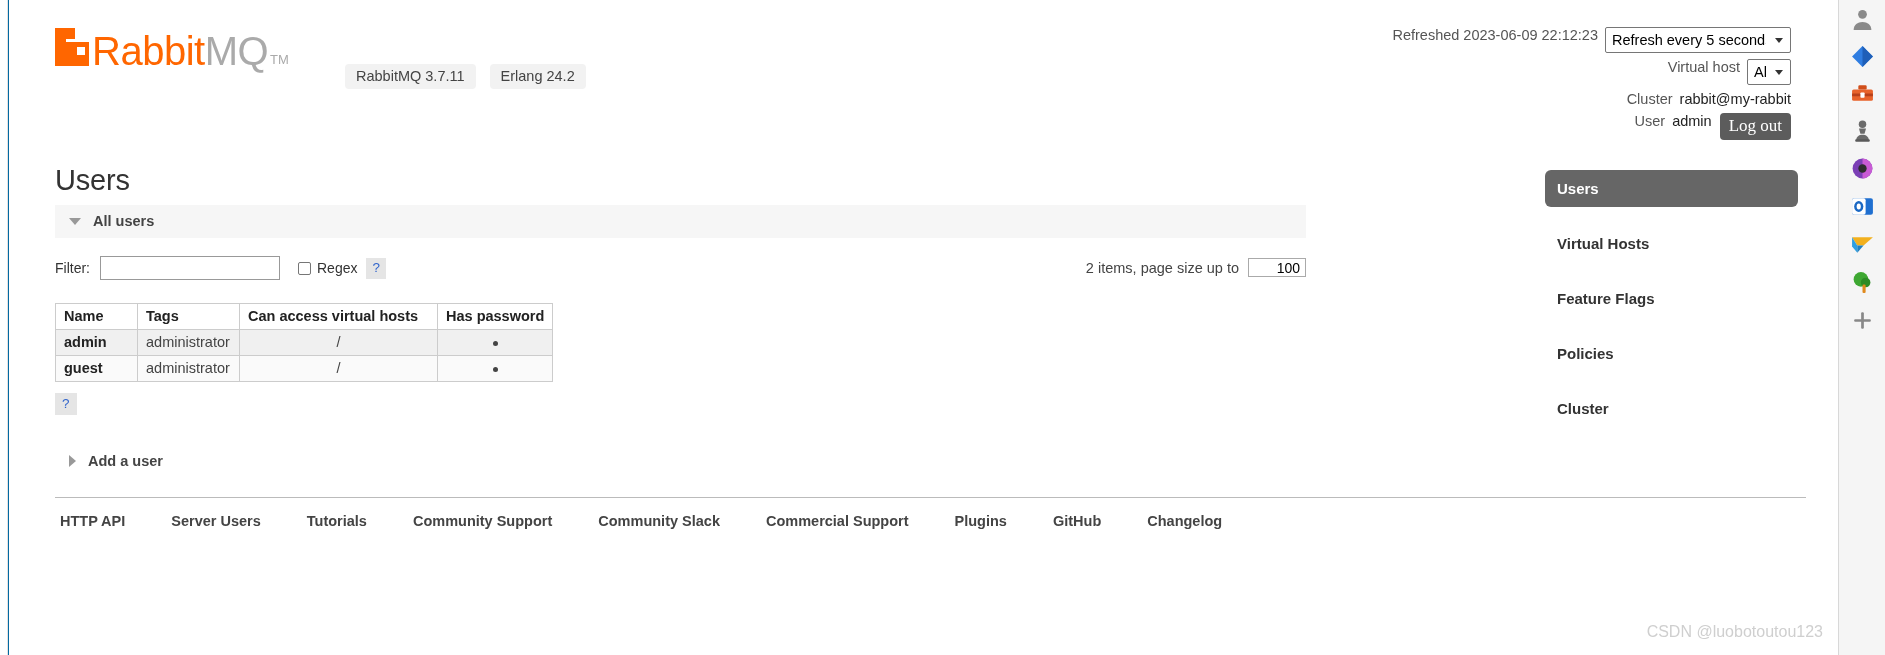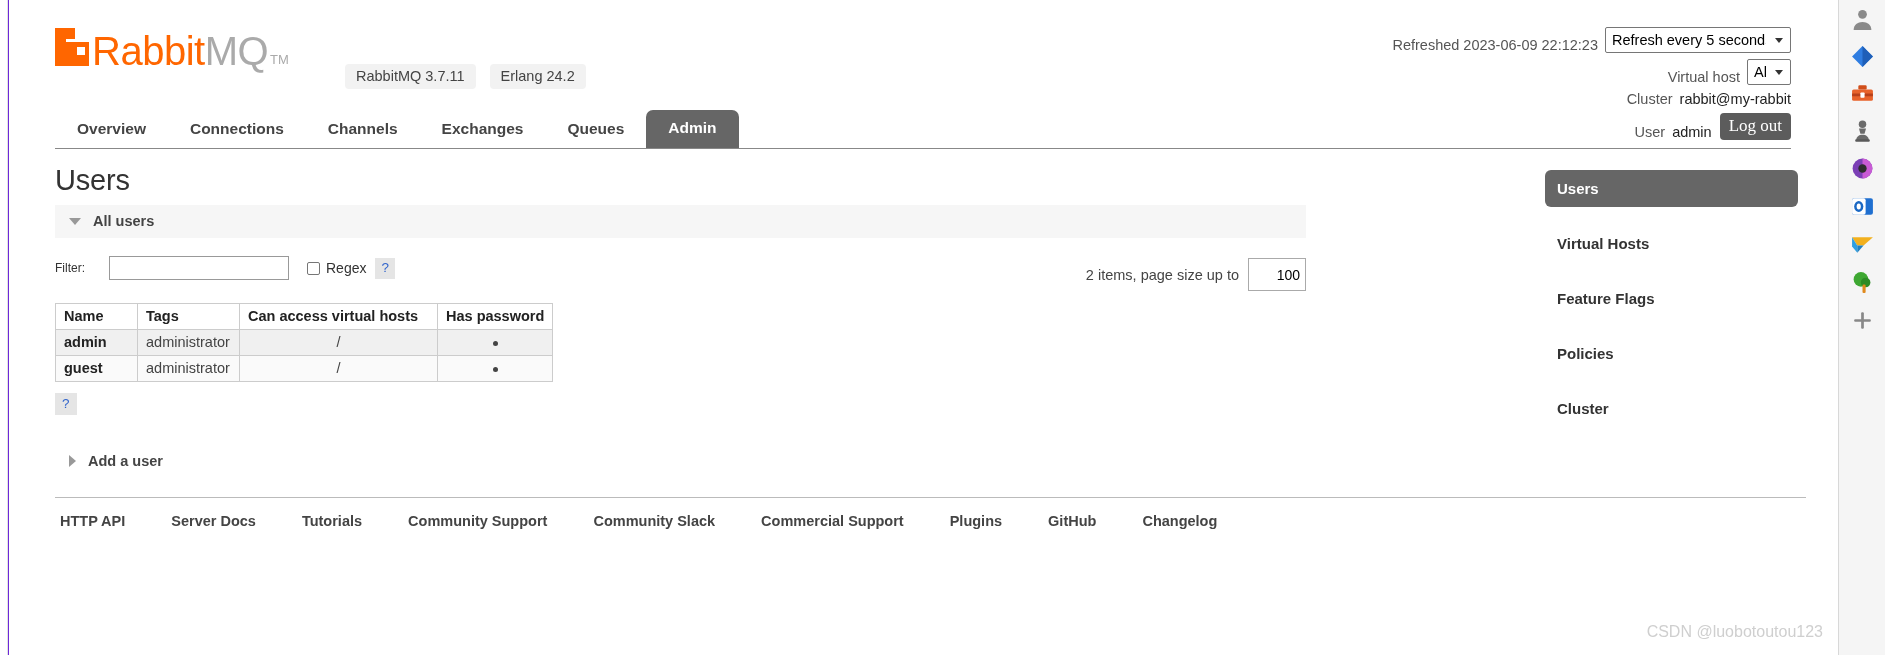--- a/index.html
+++ b/index.html
@@ -7,21 +7,21 @@
     margin: 0; padding: 0;
     width: 1885px; height: 655px;
     overflow: hidden;
     background: #ffffff;
     font-family: "Liberation Sans", sans-serif;
   }
   #root {
     position: relative;
     width: 1885px;
     height: 655px;
-    background: #6d28d9;
+    background: #0369a1;
   }
 
   
   .left-edge {
     position: absolute; left: 0; top: 0;
     width: 8px; height: 655px;
     background: #ffffff;
     border-right: 1px solid #e2e2e2;
   }
 
@@ -107,21 +107,21 @@
   
   .hdr-right {
     position: absolute;
     right: 47px; top: 27px;
     text-align: right;
     font-size: 14.5px;
     color: #444;
   }
   .hdr-row {
     display: flex;
-    align-items: flex-end;
+    align-items: flex-start;
     justify-content: flex-end;
     margin-bottom: 6px;
     white-space: nowrap;
   }
   .hdr-row .lbl { color: #555; margin-right: 7px; }
   .sel {
     -webkit-appearance: none;
     appearance: none;
     border: 1px solid #767676;
     background: #fff;
@@ -227,23 +227,23 @@
     height: 30px;
     width: 1251px;
   }
   .filter-left {
     display: flex;
     align-items: center;
     position: absolute;
     left: 0; top: 0;
   }
   .filter-label {
-    font-size: 12px;
+    font-size: 14px;
     color: #333;
-    margin-right: 24px;
+    margin-right: 10px;
   }
   .filter-input {
     width: 180px;
     height: 24px;
     border: 1px solid #999;
     background: #fff;
     font-family: "Liberation Sans", sans-serif;
     font-size: 14px;
     padding: 2px 4px;
   }
@@ -271,21 +271,21 @@
     position: absolute;
     right: 0; top: 2px;
     display: flex;
     align-items: center;
     font-size: 14.5px;
     color: #444;
     white-space: nowrap;
   }
   .pagesize-input {
     width: 58px;
-    height: 33px;
+    height: 19px;
     border: 1px solid #aaa;
     text-align: right;
     font-family: "Liberation Sans", sans-serif;
     font-size: 14px;
     padding: 1px 5px;
     margin-left: 9px;
     background: #fff;
   }
 
   
@@ -458,28 +458,20 @@
           <span class="hdr-strong">rabbit@my-rabbit</span>
         </div>
         <div class="hdr-row">
           <span class="lbl">User</span>
           <span class="hdr-strong">admin</span>
           <button class="logout-btn">Log out</button>
         </div>
       </div>
     </div>
 
-    <div class="nav">
-      <div class="tab">Overview</div>
-      <div class="tab">Connections</div>
-      <div class="tab">Channels</div>
-      <div class="tab">Exchanges</div>
-      <div class="tab">Queues</div>
-      <div class="tab active">Admin</div>
-    </div>
 
     <div class="main">
 
       <h1 class="page-title">Users</h1>
 
       <div class="section-bar">
         <span class="tri-down"></span>
         <span>All users</span>
       </div>
 
@@ -533,21 +525,21 @@
     <div class="side">
       <div class="side-item active">Users</div>
       <div class="side-item">Virtual Hosts</div>
       <div class="side-item">Feature Flags</div>
       <div class="side-item">Policies</div>
       <div class="side-item">Cluster</div>
     </div>
 
     <div class="footer">
       <a>HTTP API</a>
-      <a>Server Docs</a>
+      <a>Server Users</a>
       <a>Tutorials</a>
       <a>Community Support</a>
       <a>Community Slack</a>
       <a>Commercial Support</a>
       <a>Plugins</a>
       <a>GitHub</a>
       <a>Changelog</a>
     </div>
 
   </div>

